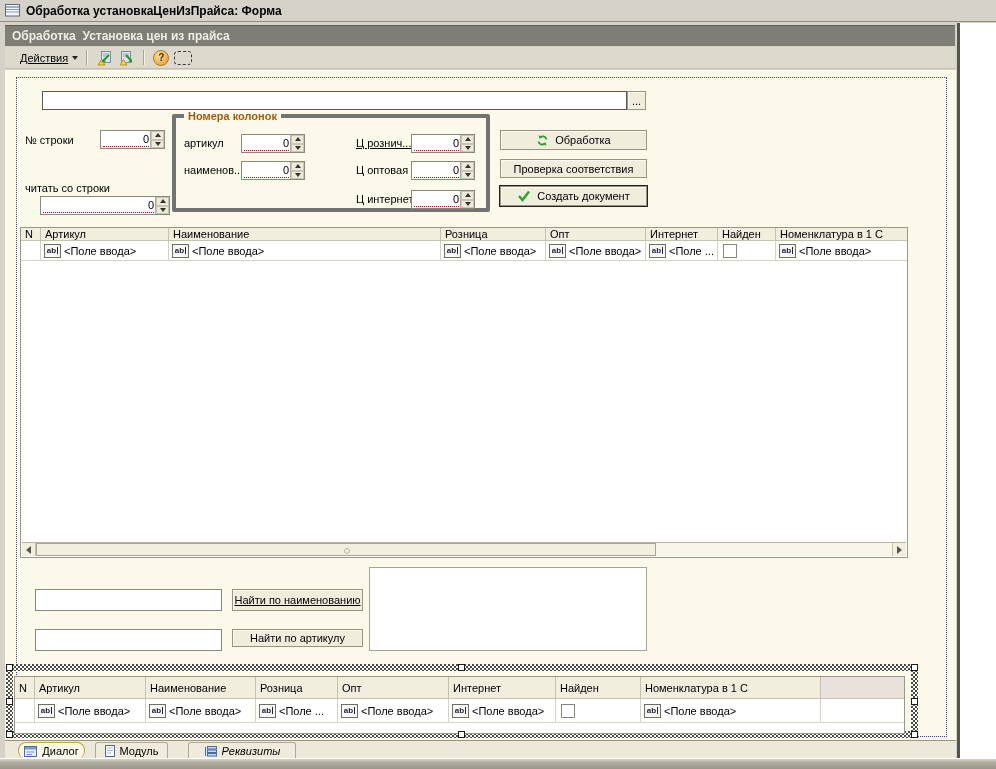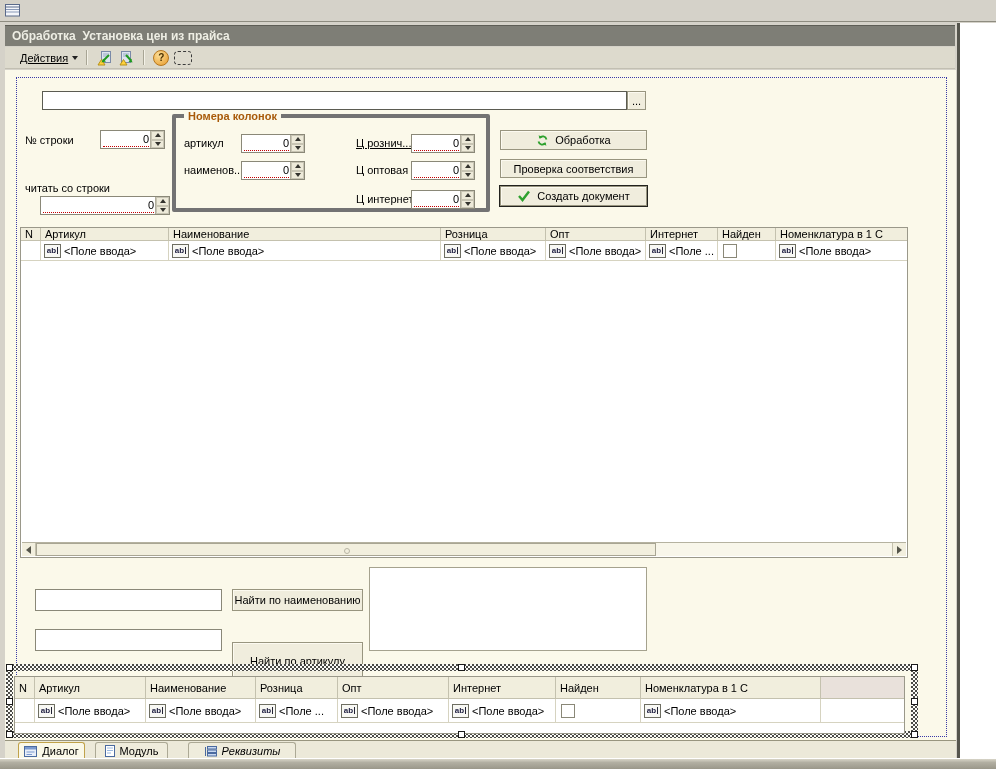--- a/index.html
+++ b/index.html
@@ -78,20 +78,21 @@
 </head>
 <body>
 
 <div class="abs" id="titlebar">
   <svg width="15" height="13">
       <rect x="0.5" y="0.5" width="14" height="11.5" fill="#F4F6FA" stroke="#5A6A8A"></rect>
       <line x1="1" y1="3" x2="14" y2="3" stroke="#5A6A8A"></line>
       <line x1="1" y1="5.5" x2="14" y2="5.5" stroke="#8A9AB8"></line>
       <line x1="1" y1="8" x2="14" y2="8" stroke="#8A9AB8"></line>
     </svg>
+  <span class="t">Обработка установкаЦенИзПрайса: Форма</span>
 </div>
 
 <div class="abs" id="caption">
   <span class="c">Обработка  Установка цен из прайса</span>
 </div>
 
 <div class="abs" id="toolbar">
   <span id="actions">
     <span class="lbl">Действия</span>
     <span class="dn-tri"></span>
@@ -291,25 +292,25 @@
         </span>
       <span class="sarr r">
           <i class="tri-r"></i>
         </span>
     </div>
   </div>
 
   <div class="abs inp" style="left:30px;top:519px;width:187px;height:22px;border-color:#8A8878;">
     <input value="" style="">
   </div>
-  <div class="abs btn" style="left:227px;top:519px;width:131px;height:22px;">Найти по наименованию</div>
+  <div class="abs btn" style="left:227px;top:519px;width:131px;height:22px;text-decoration:underline;">Найти по наименованию</div>
   <div class="abs inp" style="left:30px;top:559px;width:187px;height:22px;border-color:#8A8878;">
     <input value="" style="">
   </div>
-  <div class="abs btn" style="left:227px;top:572px;width:131px;height:38px;">Найти по артикулу</div>
+  <div class="abs btn" style="left:227px;top:559px;width:131px;height:18px;">Найти по артикулу</div>
   <div class="abs" id="listbox"></div>
 
   <div class="abs" style="left:1px;top:594px;width:912px;height:74px;">
     <div class="ants" style="left:0;right:0;top:0;height:7px;"></div>
     <div class="ants" style="left:0;right:0;bottom:0;height:7px;"></div>
     <div class="ants" style="left:0;top:0;bottom:0;width:7px;"></div>
     <div class="ants" style="right:0;top:0;bottom:0;width:7px;"></div>
     <span class="handle" style="left:0;top:0;"></span>
     <span class="handle" style="left:452px;top:0;"></span>
     <span class="handle" style="right:0;top:0;"></span>
@@ -361,21 +362,21 @@
           <span class="abico">ab</span>
           <span>&lt;Поле ввода&gt;</span>
         </div>
       <div class="rcell" style="width:83px;border-right:none;"></div>
     </div>
     <div class="tbody"></div>
   </div>
 </div>
 
 <div class="abs" id="tabstrip">
-  <div class="tab active" style="left:13px;width:67px;">
+  <div class="tab active" style="left:13px;width:67px;border-radius:8px;">
     <svg width="13" height="11">
         <rect x="0.5" y="0.5" width="12" height="10" fill="#E8EEF8" stroke="#4A6AA0"></rect>
         <rect x="1" y="1" width="11" height="2.5" fill="#7A9AD0"></rect>
         <line x1="2.5" y1="6" x2="10.5" y2="6" stroke="#7A9AD0"></line>
         <line x1="2.5" y1="8.5" x2="8" y2="8.5" stroke="#7A9AD0"></line>
       </svg>
     <span>Диалог</span>
   </div>
   <div class="tab" style="left:90px;width:73px;">
     <svg width="10" height="12">

